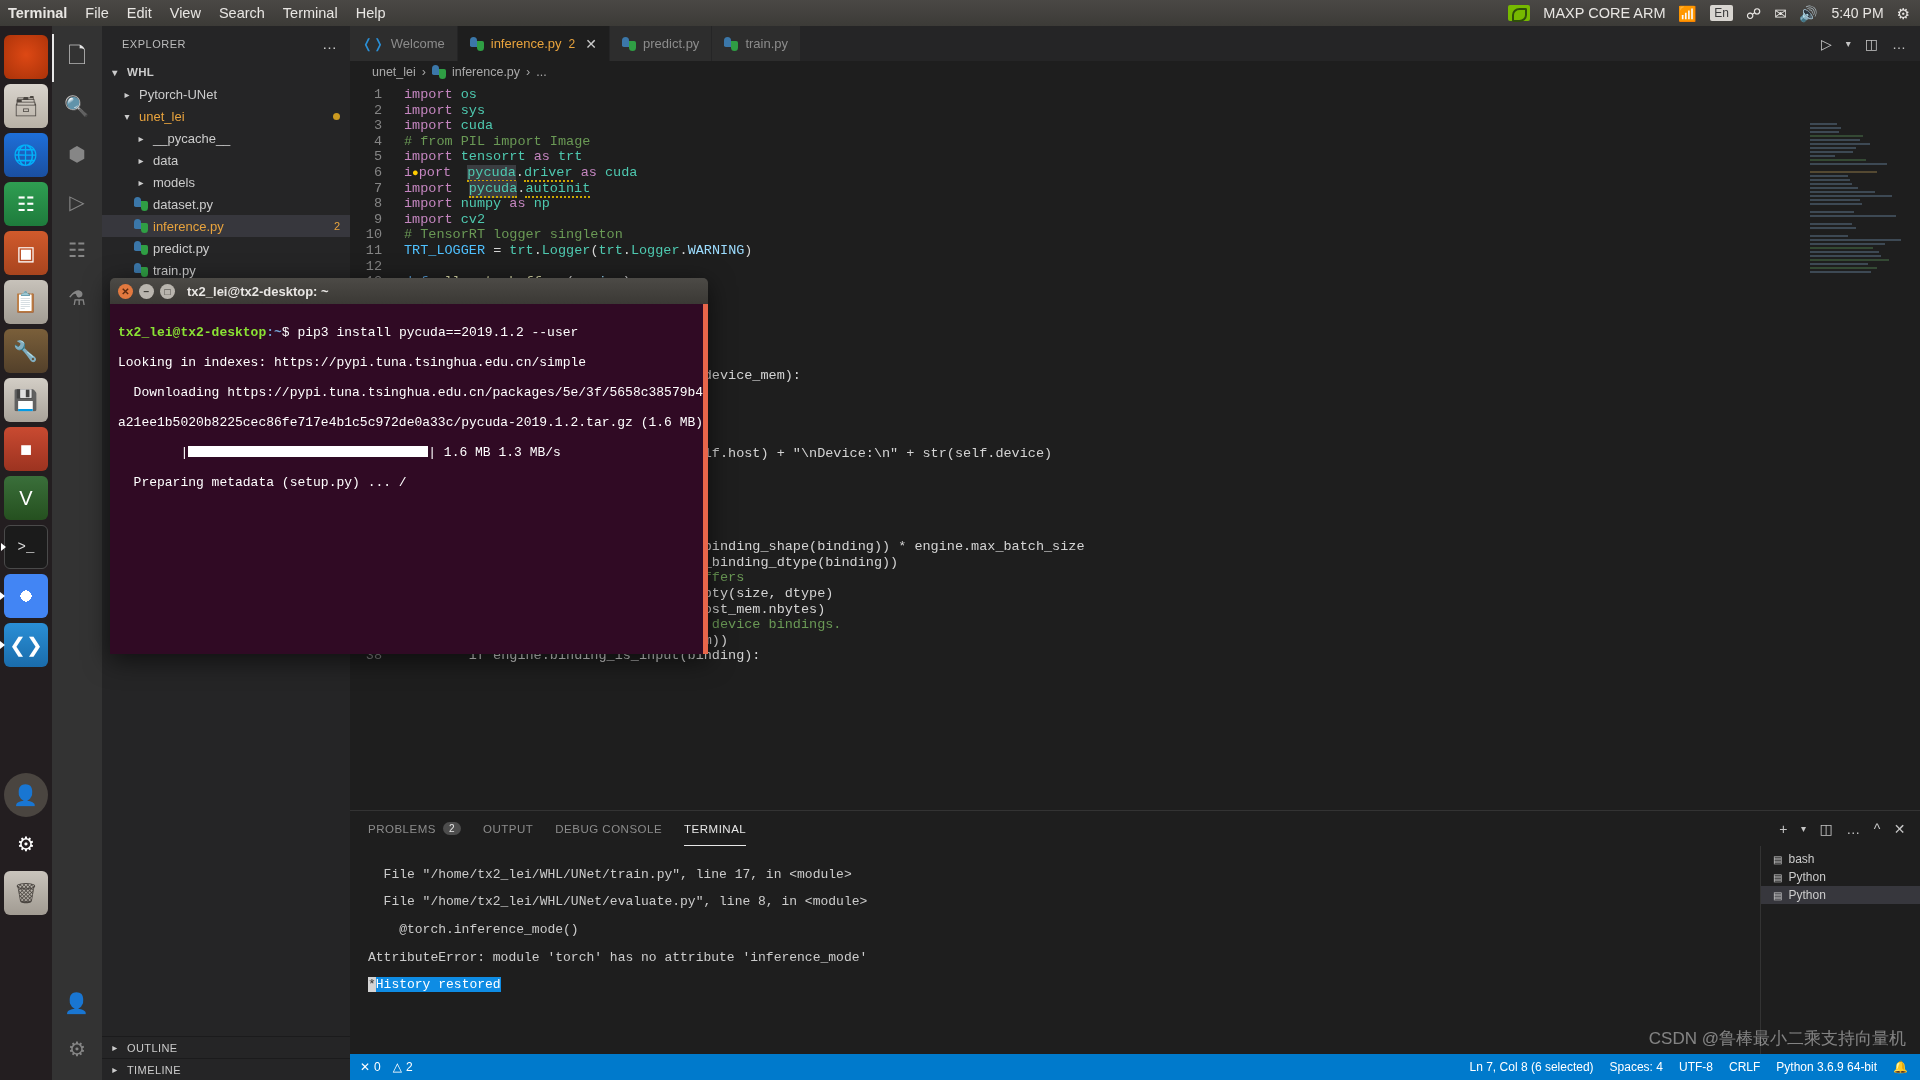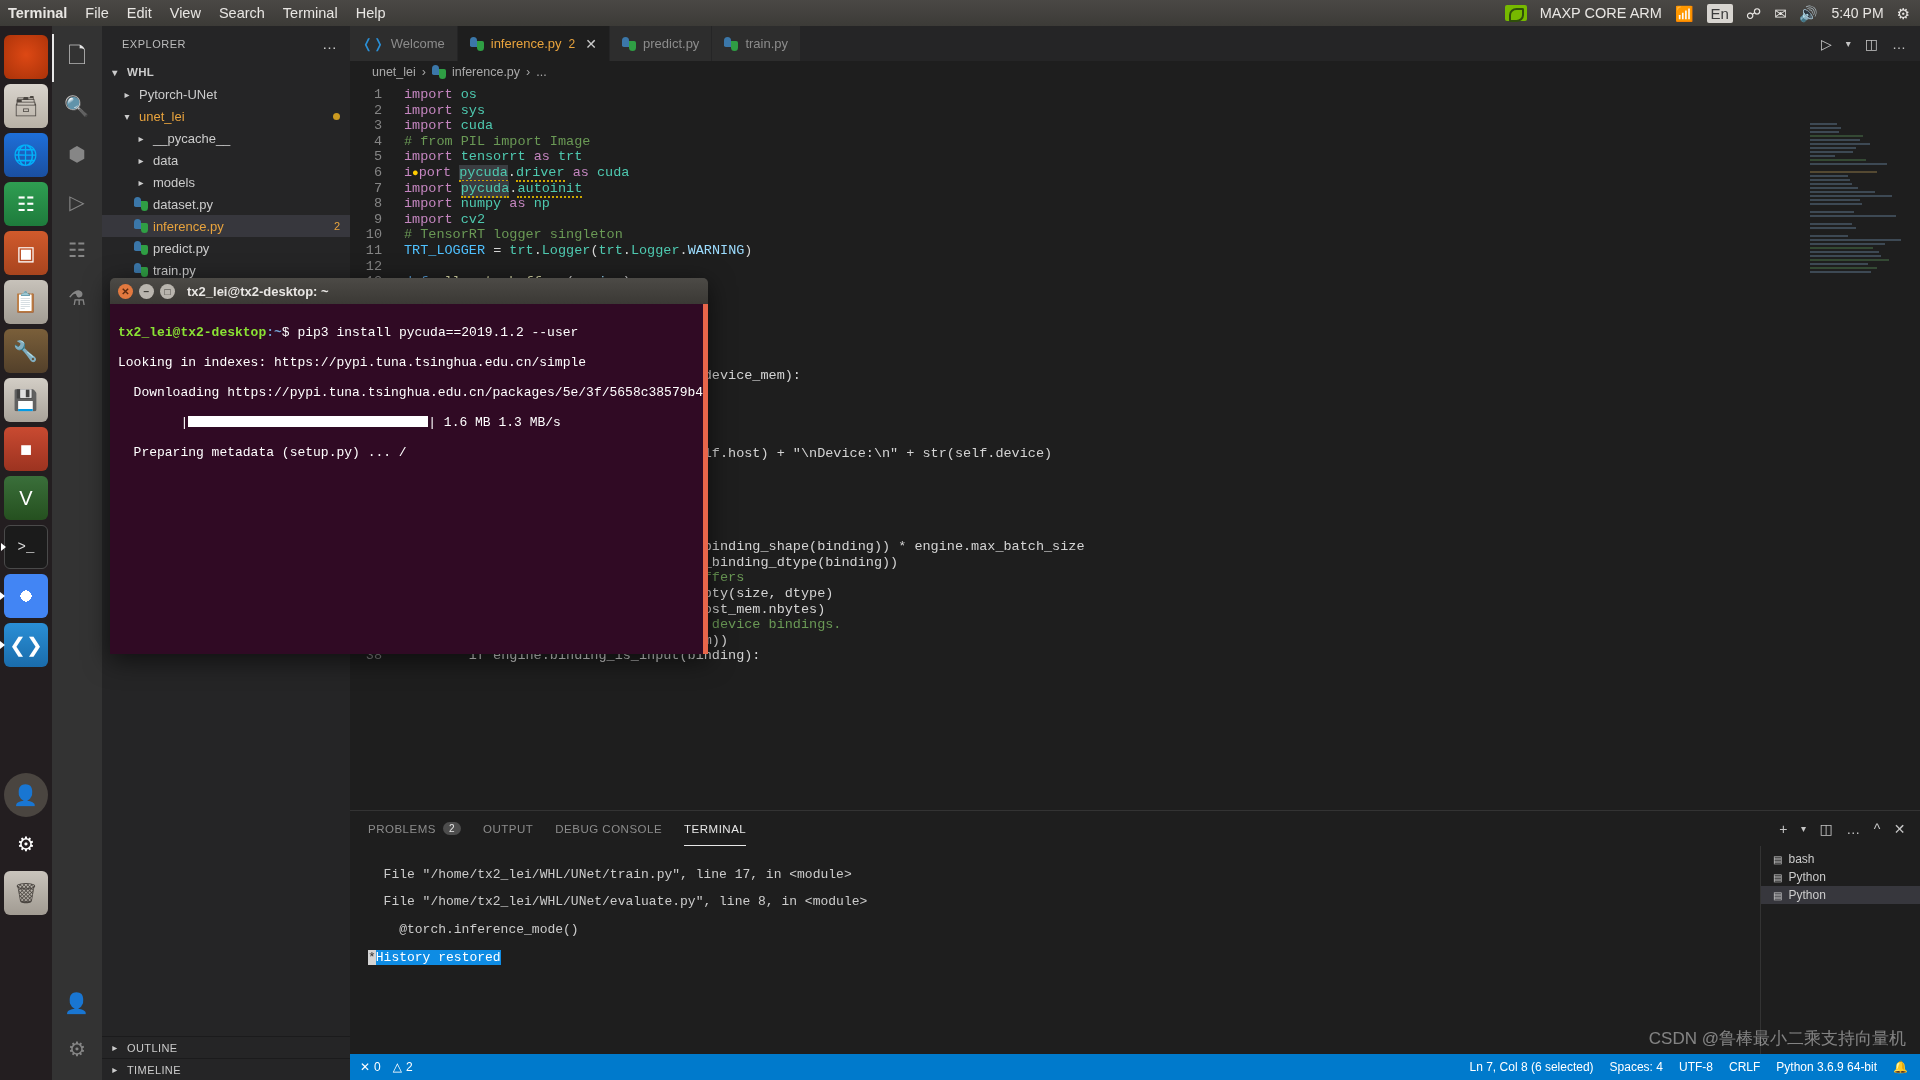--- a/index.html
+++ b/index.html
@@ -10,21 +10,21 @@
   
   .top-panel { position:absolute; left:0; top:0; width:1920px; height:26px;
     background:linear-gradient(to bottom,#4a4845,#3c3b37); display:flex;
     align-items:center; color:#e8e6e3; font-size:14.5px; }
   .top-menu { display:flex; align-items:center; gap:18px; padding-left:8px; }
   .top-menu .app-name { font-weight:bold; }
   .top-right { margin-left:auto; display:flex; align-items:center; gap:13px; padding-right:10px; }
   .nv-logo { width:22px; height:16px; background:#76b900; border-radius:2px; position:relative; }
   .nv-logo:after { content:""; position:absolute; left:4px; top:3px; width:11px; height:10px;
     border:2px solid #2f4f0a; border-radius:50% 10% 50% 10%; }
-  .kbd-badge { background:#d8d5d0; color:#3b3b3b; font-size:15px; padding:1px 4px; border-radius:2px; }
+  .kbd-badge { background:#d8d5d0; color:#3b3b3b; font-size:12px; padding:1px 4px; border-radius:2px; }
   .ico { font-size:15px; color:#e8e6e3; line-height:1; }
   .clock { font-size:14px; }
 
   
   .launcher { position:absolute; left:0; top:26px; width:52px; height:1054px;
     background:rgba(35,30,32,0.93); padding-top:4px; }
   .lnk { width:44px; height:44px; margin:5px auto; border-radius:6px;
     display:flex; align-items:center; justify-content:center; font-size:20px; color:#fff;
     position:relative; }
   .lnk.ubuntu { background:radial-gradient(circle at 50% 45%,#dd4814,#a93209); }
@@ -96,21 +96,21 @@
     font-size:12.5px; color:#a9a9a9; background:#1e1e1e; }
 
   .code { position:relative; background:#1e1e1e; height:600px; overflow:hidden;
     font-family:"Liberation Mono", monospace; font-size:13.5px; line-height:15.6px; padding-top:4px; }
   .cl { display:flex; height:15.6px; white-space:pre; }
   .ln { width:54px; text-align:right; padding-right:22px; color:#858585; flex:none; }
   .src { color:#d4d4d4; }
   .kw { color:#c586c0; } .kw2 { color:#569cd6; } .mod { color:#4ec9b0; }
   .cmt { color:#6a9955; } .fn { color:#dcdcaa; } .var { color:#9cdcfe; }
   .pyn { color:#4fc1ff; } .punc { color:#d4d4d4; }
-  .squig { border-bottom:2px dotted #cca700; background:#3a3d41; }
+  .squig { border-bottom:2px dotted #cca700; background:#3a3d41;margin-left:8px; }
   .bulb { color:#ffcc00; font-size:11px; }
 
   
   .minimap { position:absolute; right:14px; top:40px; width:96px; height:250px; opacity:.72; }
   .mm-line { height:2px; margin-bottom:2px; background:#4a5a6a; }
 
   
   .panel { position:absolute; left:0; right:0; bottom:26px; height:244px; background:#1e1e1e;
     border-top:1px solid #333; }
   .panel-tabs { height:35px; display:flex; align-items:center; gap:22px; padding-left:18px;
@@ -457,20 +457,21 @@
             <span>…</span>
             <span>^</span>
             <span>✕</span>
           </div>
         </div>
 
         <div class="term-body">
 <div>  File "/home/tx2_lei/WHL/UNet/train.py", line 17, in &lt;module&gt;</div>
 <div>  File "/home/tx2_lei/WHL/UNet/evaluate.py", line 8, in &lt;module&gt;</div>
 <div>    @torch.inference_mode()</div>
+<div>AttributeError: module 'torch' has no attribute 'inference_mode'</div>
 <div><span class="tgrey">*</span><span class="thl">History restored</span></div>
 
 
 
 
 
         </div>
 
         <div class="term-list">
           <div class="tl-item">
@@ -512,20 +513,21 @@
     <div class="gterm-title">
       <span class="wbtn close">✕</span>
       <span class="wbtn min">−</span>
       <span class="wbtn max">□</span>
       <span class="ttxt">tx2_lei@tx2-desktop: ~</span>
     </div>
     <div class="gterm-body">
 <div class="gline"><span class="ggreen">tx2_lei@tx2-desktop</span><span class="gblue">:~</span><span>$</span> <span>pip3 install pycuda==2019.1.2 --user</span></div>
 <div class="gline">Looking in indexes: https://pypi.tuna.tsinghua.edu.cn/simple</div>
 <div class="gline">  Downloading https://pypi.tuna.tsinghua.edu.cn/packages/5e/3f/5658c38579b41866b</div>
+<div class="gline">a21ee1b5020b8225cec86fe717e4b1c5c972de0a33c/pycuda-2019.1.2.tar.gz (1.6 MB)</div>
 <div class="gline"><span>        </span><span>|</span><span class="gbar"></span><span>|</span> <span>1.6 MB</span> <span>1.3 MB/s</span></div>
 <div class="gline">  Preparing metadata (setup.py) ... /</div>
       <div class="gscroll">
         <div class="thumb"></div>
       </div>
     </div>
   </div>
 
   <div class="watermark">CSDN @鲁棒最小二乘支持向量机</div>
 

